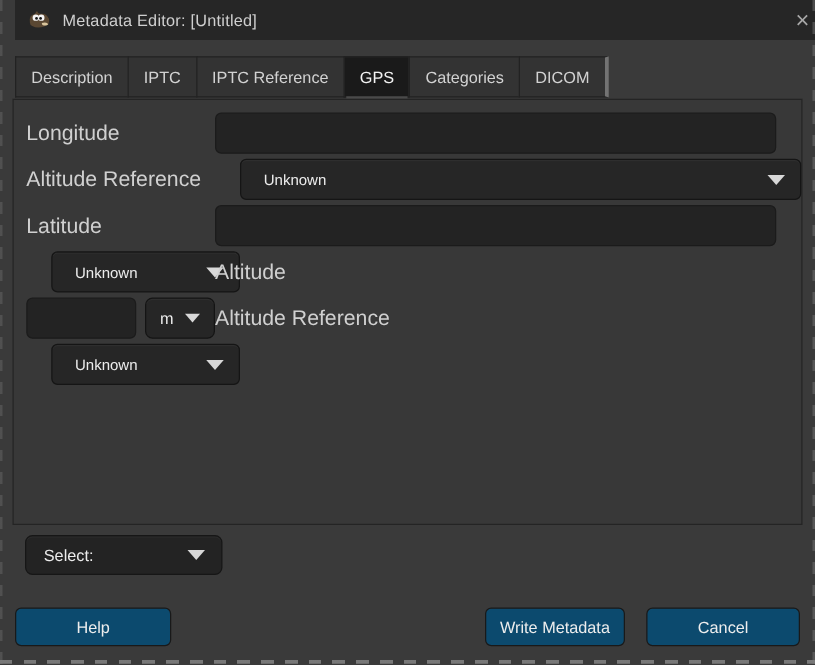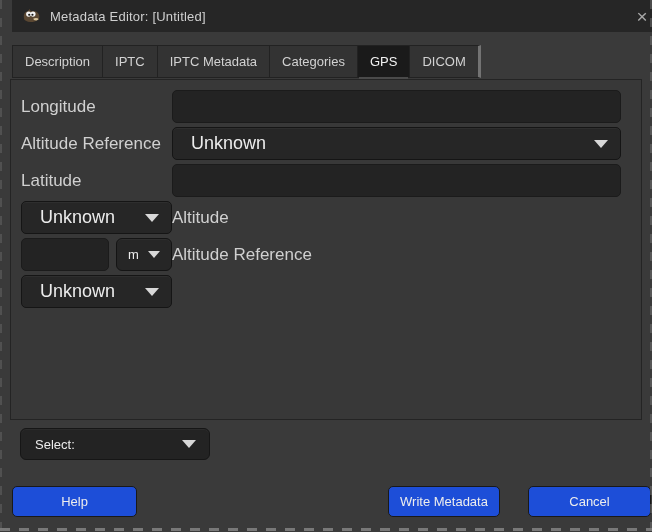--- a/index.html
+++ b/index.html
@@ -56,59 +56,59 @@
     height: 33px; width: 100%;
     background: #232323; border: 1px solid #1b1b1b; border-radius: 5px;
     color: #e6e6e6; font-size: 13px; padding: 0 9px; outline: none;
     font-family: "Liberation Sans", sans-serif;
   }
   .combo {
     height: 33px; width: 100%;
     background: #262626; border: 1px solid #151515; border-radius: 5px;
     box-shadow: inset 0 1px 0 rgba(255,255,255,0.04);
     display: flex; align-items: center; padding: 0 12px 0 18px;
-    color: #ececec; font-size: 18px; cursor: default;
+    color: #ececec; font-size: 12px; cursor: default; margin-left: 20px;
   }
   .combo .combo-text { flex: 1 1 auto; }
   .arrow {
     width: 0; height: 0; flex: 0 0 auto;
     border-left: 7px solid transparent; border-right: 7px solid transparent;
     border-top: 8px solid #d8d8d8;
   }
   .alt-row { display: flex; gap: 7px; }
   .alt-row .entry { flex: 1 1 auto; }
   .unit-combo {
     flex: 0 0 56px; height: 33px;
     background: #262626; border: 1px solid #141414; border-radius: 6px;
     box-shadow: inset 0 1px 0 rgba(255,255,255,0.04);
     display: flex; align-items: center; justify-content: center; gap: 9px;
     color: #ececec; font-size: 13px; cursor: default;
   }
   .unit-combo .arrow { border-left-width: 6px; border-right-width: 6px; border-top-width: 7px; }
 
   
   .select-combo {
-    position: absolute; left: 20px; top: 428px; width: 190px; height: 32px;
+    position: absolute; left: 20px; top: 428px; width: 158px; height: 32px;
     background: #232323; border: 1px solid #161616; border-radius: 6px;
     box-shadow: inset 0 1px 0 rgba(255,255,255,0.04);
     display: flex; align-items: center; padding: 0 13px 0 14px;
     color: #ececec; font-size: 13px; cursor: default;
   }
   .select-combo .combo-text { flex: 1 1 auto; }
 
   .btn {
     position: absolute; height: 31px;
-    background: #1d4ed8; border: 1px solid #191919; border-radius: 5px;
+    background: #0c4a6e; border: 1px solid #191919; border-radius: 5px;
     color: #ededed; font-size: 13px; cursor: default;
     display: flex; align-items: center; justify-content: center;
     font-family: "Liberation Sans", sans-serif;
   }
   .btn-help   { left: 12px;  top: 486px; width: 125px; }
   .btn-write  { left: 388px; top: 486px; width: 112px; }
-  .btn-cancel { left: 528px; top: 486px; width: 123px; }
+  .btn-cancel { left: 517px; top: 486px; width: 123px; }
 
   
   .ants-bottom {
     position: absolute; left: 0; bottom: 1px; width: 652px; height: 3px;
     background: repeating-linear-gradient(90deg, #8d8d8d 0 10px, transparent 10px 19px);
     opacity: .75; pointer-events: none;
   }
   .ants-right {
     position: absolute; right: 0; top: 0; width: 2px; height: 532px;
     background: repeating-linear-gradient(180deg, #7a7a7a 0 9px, transparent 9px 18px);
@@ -136,23 +136,23 @@
         <path d="M12 10.5 Q16.5 9.5 17.5 11.5 Q16 13.5 12.5 12.2 Z" fill="#d9c59c"></path>
       </svg>
     </span>
     <span class="title">Metadata Editor: [Untitled]</span>
     <span class="close-btn">×</span>
   </div>
 
   <div class="tabstrip">
     <div class="tab">Description</div>
     <div class="tab">IPTC</div>
-    <div class="tab">IPTC Metadata</div>
+    <div class="tab">IPTC Reference</div>
+    <div class="tab active">GPS</div>
     <div class="tab">Categories</div>
-    <div class="tab active">GPS</div>
     <div class="tab">DICOM</div>
   </div>
 
   <div class="frame">
     <div class="form">
 
       <div class="lbl">Longitude</div>
       <input class="entry" type="text" value="" style="">
 
       <div class="lbl">Altitude Reference</div>

